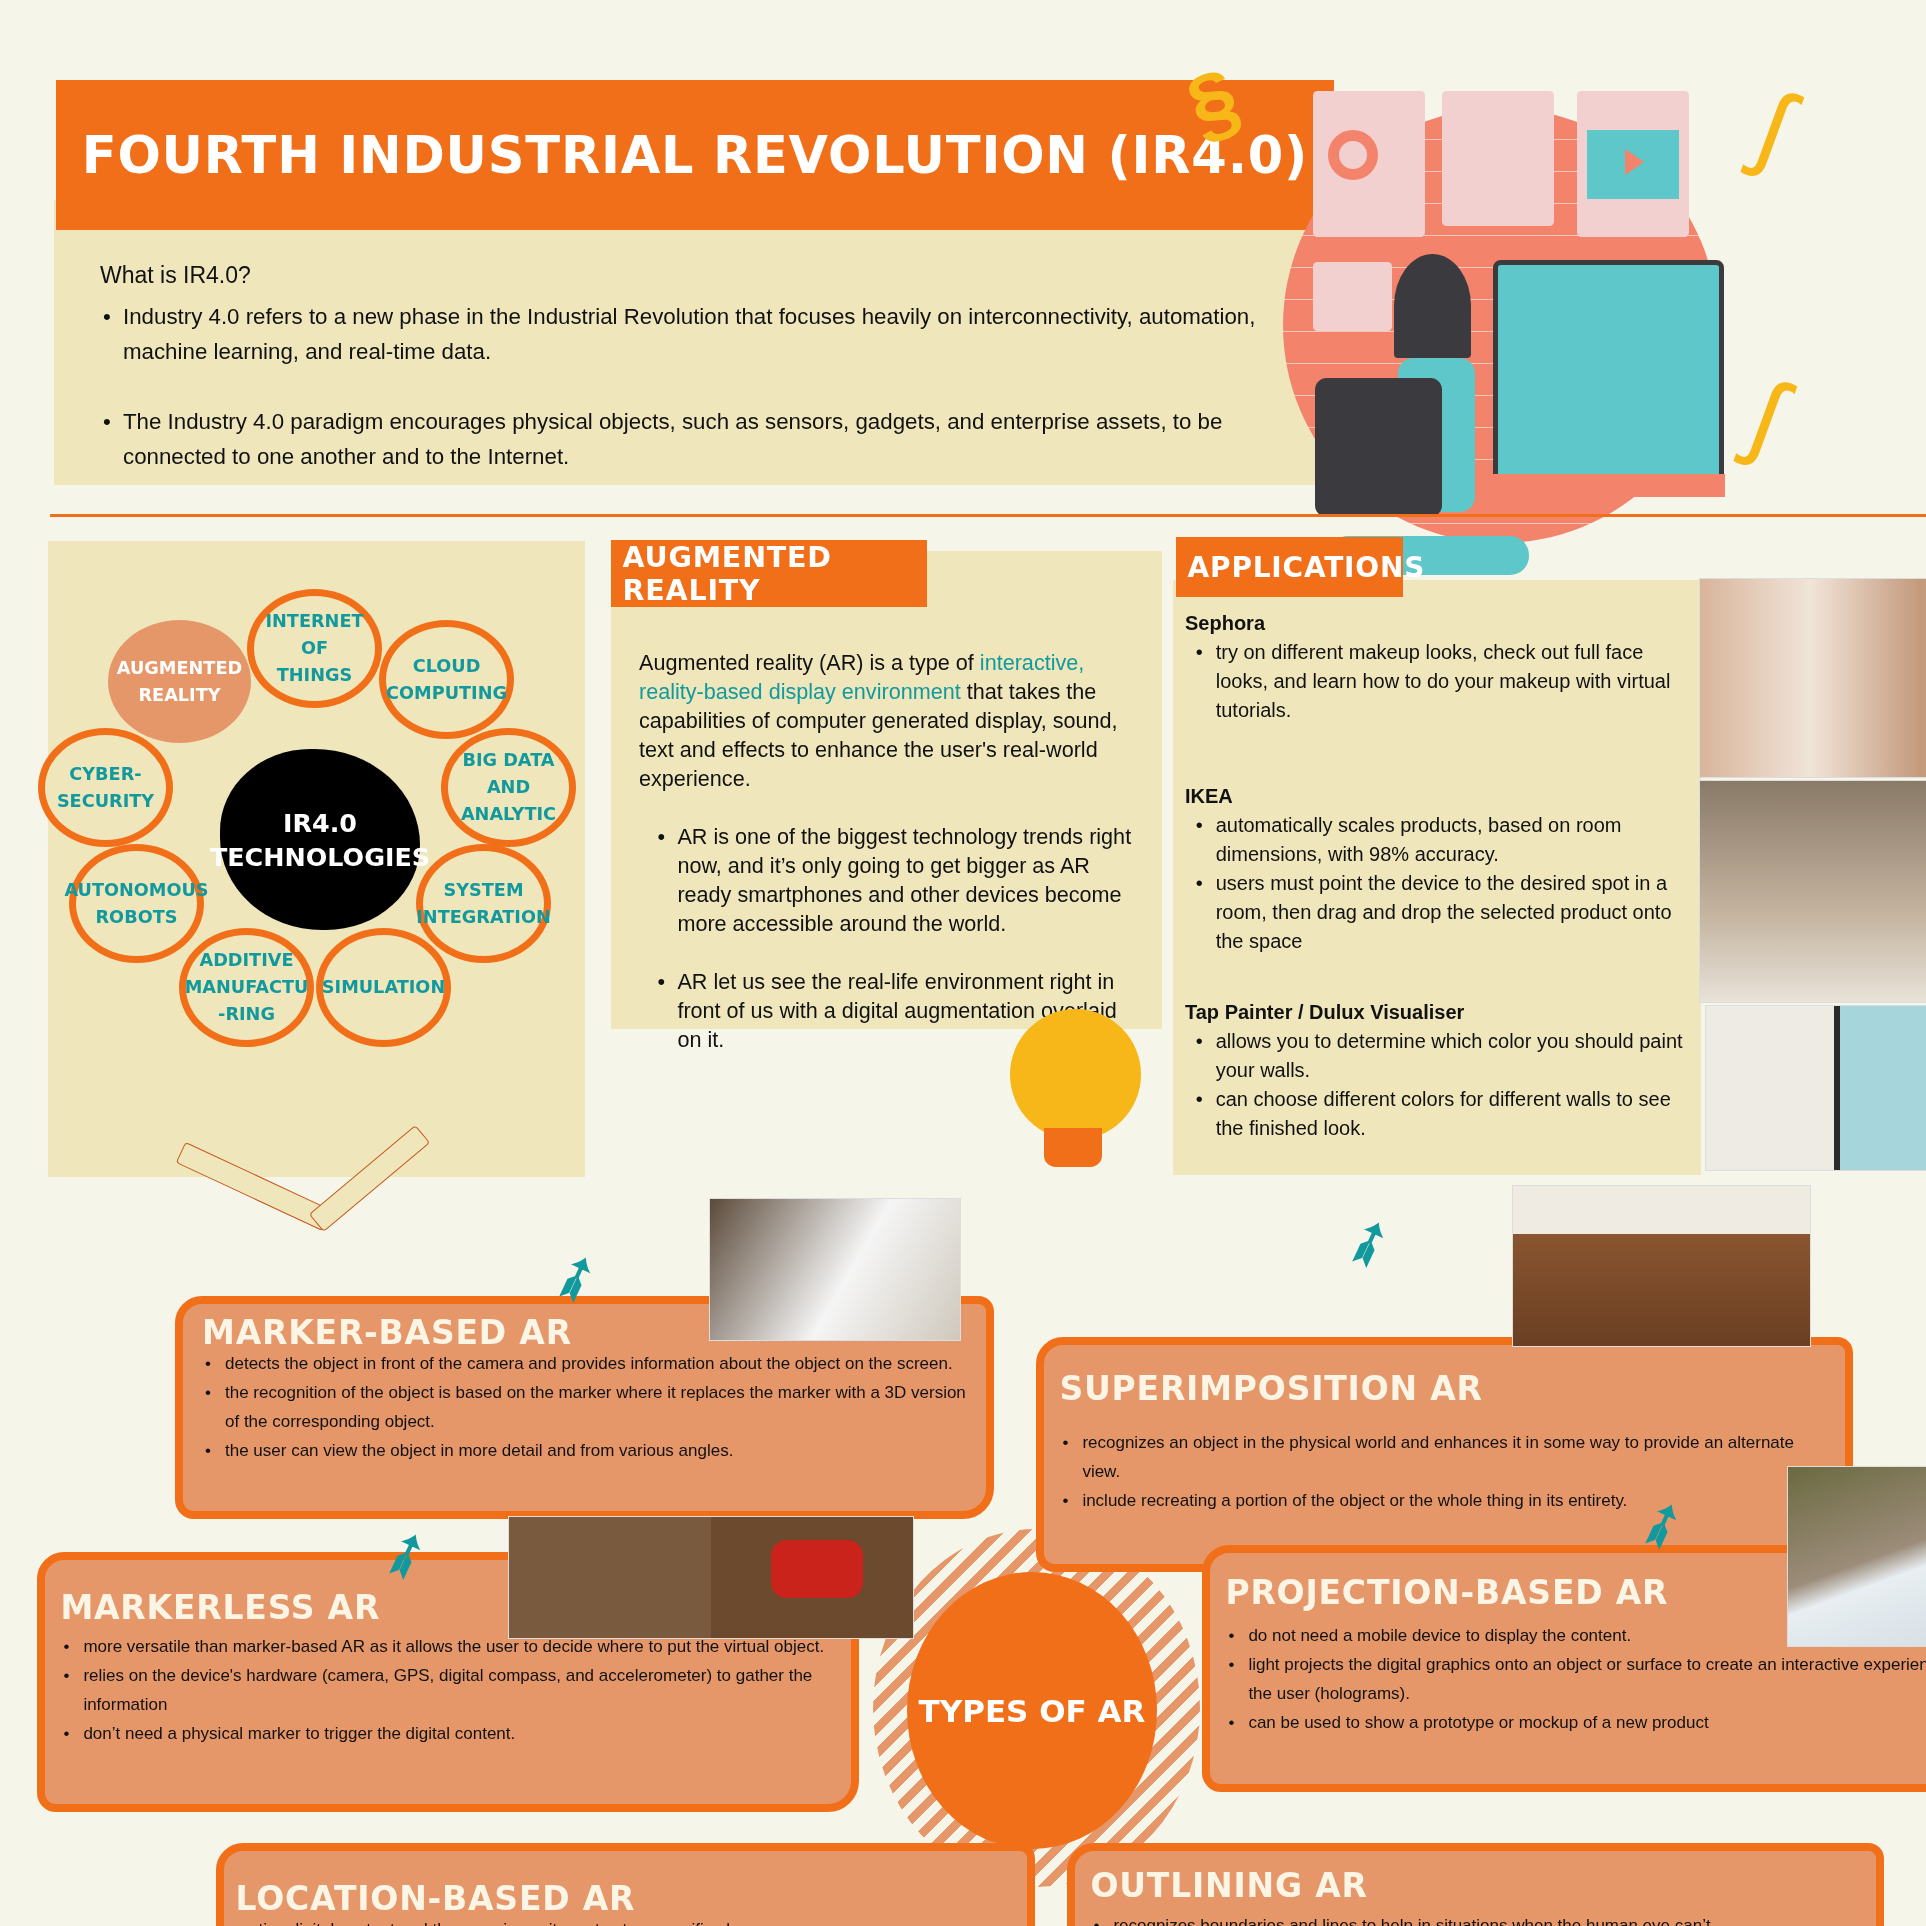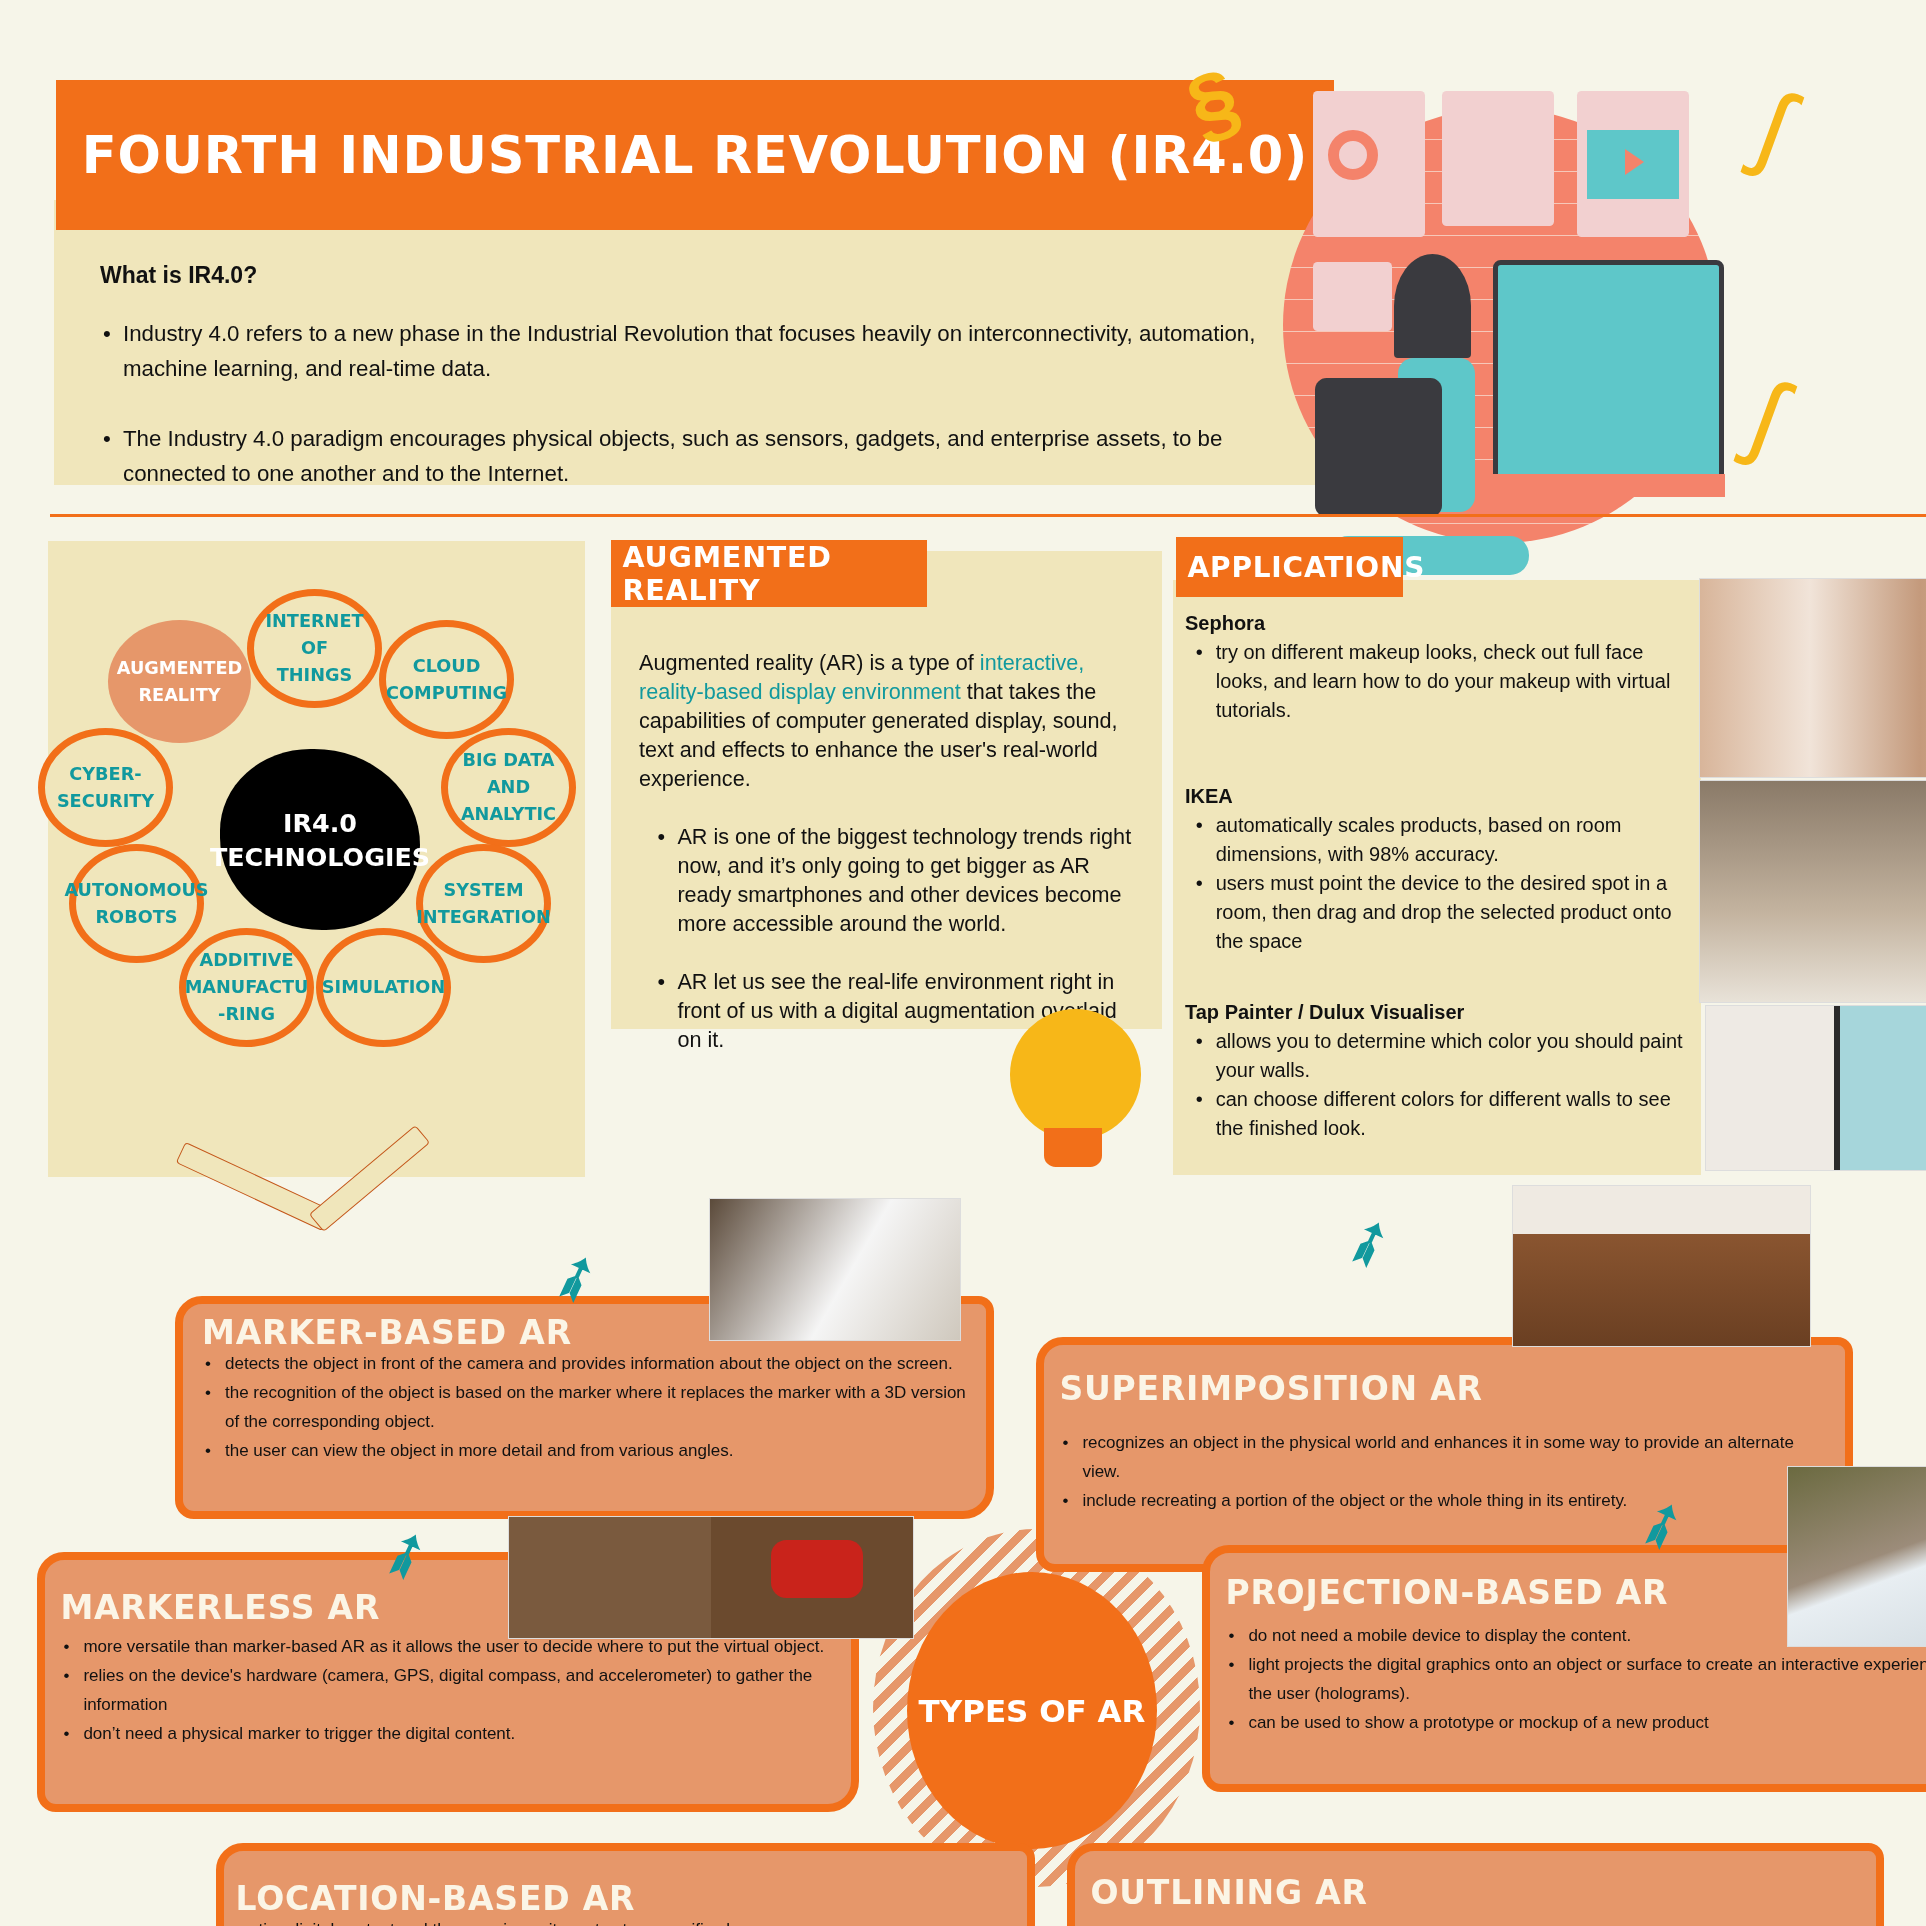--- a/index.html
+++ b/index.html
@@ -18,21 +18,21 @@
 .photo{position:absolute;background:linear-gradient(135deg,#6c5a4a,#b69c7e 50%,#3a3a3a);border:0.8px solid #ddd}
 .techc{position:absolute;border:7px solid #f26f19;border-radius:50%;background:#f0e6bb;display:flex;align-items:center;justify-content:center;text-align:center;color:#11999e;font-family:"DejaVu Sans",sans-serif;font-weight:bold;font-size:17.7px;line-height:27px;padding:7.7px}
 .arrowc{position:absolute;font-size:58px;color:#11999e;font-weight:bold;line-height:1}
 </style>
 </head>
 <body>
 
 <div class="abs panel" style="left:54px;top:200px;width:1271px;height:285px"></div>
 <div class="abs banner" style="left:56px;top:80px;width:1278px;height:150px;font-size:51px;justify-content:center;">FOURTH INDUSTRIAL REVOLUTION (IR4.0)</div>
 <div class="abs" style="left:100px;top:262px;width:1194px">
-  <div style="font-size:23px;font-weight:bold;margin-bottom:27px">What is IR4.0?</div>
+  <div style="font-size:23px;font-weight:normal;margin-bottom:10px">What is IR4.0?</div>
   <ul class="b" style="font-size:22.3px;line-height:35px">
     <li style="margin-bottom:35px">Industry 4.0 refers to a new phase in the Industrial Revolution that focuses heavily on interconnectivity, automation, machine learning, and real-time data.</li>
     <li>The Industry 4.0 paradigm encourages physical objects, such as sensors, gadgets, and enterprise assets, to be connected to one another and to the Internet.</li>
   </ul>
 </div>
 
 <div class="abs" style="left:1271px;top:58px;width:501px;height:462px">
   <div style="position:absolute;left:11.6px;top:50px;width:435px;height:435px;border-radius:50%;background:repeating-linear-gradient(180deg,#f4836b 0 31px,#f6c8b9 31px 32px)"></div>
   <div style="position:absolute;left:42px;top:33px;width:112px;height:146px;background:#f2d0d0;border-radius:4.6px">
       <div style="position:absolute;left:15.4px;top:39px;width:50px;height:50px;border-radius:50%;border:11.6px solid #f4836b"></div>
@@ -161,18 +161,18 @@
 <div class="photo" style="left:1787px;top:1466px;width:254px;height:181px;background:linear-gradient(160deg,#6b6a40,#9c8c7a 45%,#e8eef2 55%,#cfd9df)"></div>
 
 <div class="card" style="left:216px;top:1843px;width:819px;height:235px;padding:11.6px 11.6px">
   <h3 style="margin-top:19px">LOCATION-BASED AR</h3>
   <ul class="b" style="margin-top:0">
       <li>ties digital content and the experience it creates to a specific place.</li>
     </ul>
 </div>
 
 <div class="card" style="left:1067px;top:1843px;width:817px;height:231px;padding:11.6px 15.4px">
-  <h3 style="margin-top:13px">OUTLINING AR</h3>
+  <h3 style="margin-top:6px">OUTLINING AR</h3>
   <ul class="b" style="margin-top:9.6px">
       <li>recognizes boundaries and lines to help in situations when the human eye can’t.</li>
     </ul>
 </div>
 
 
 </body></html>

